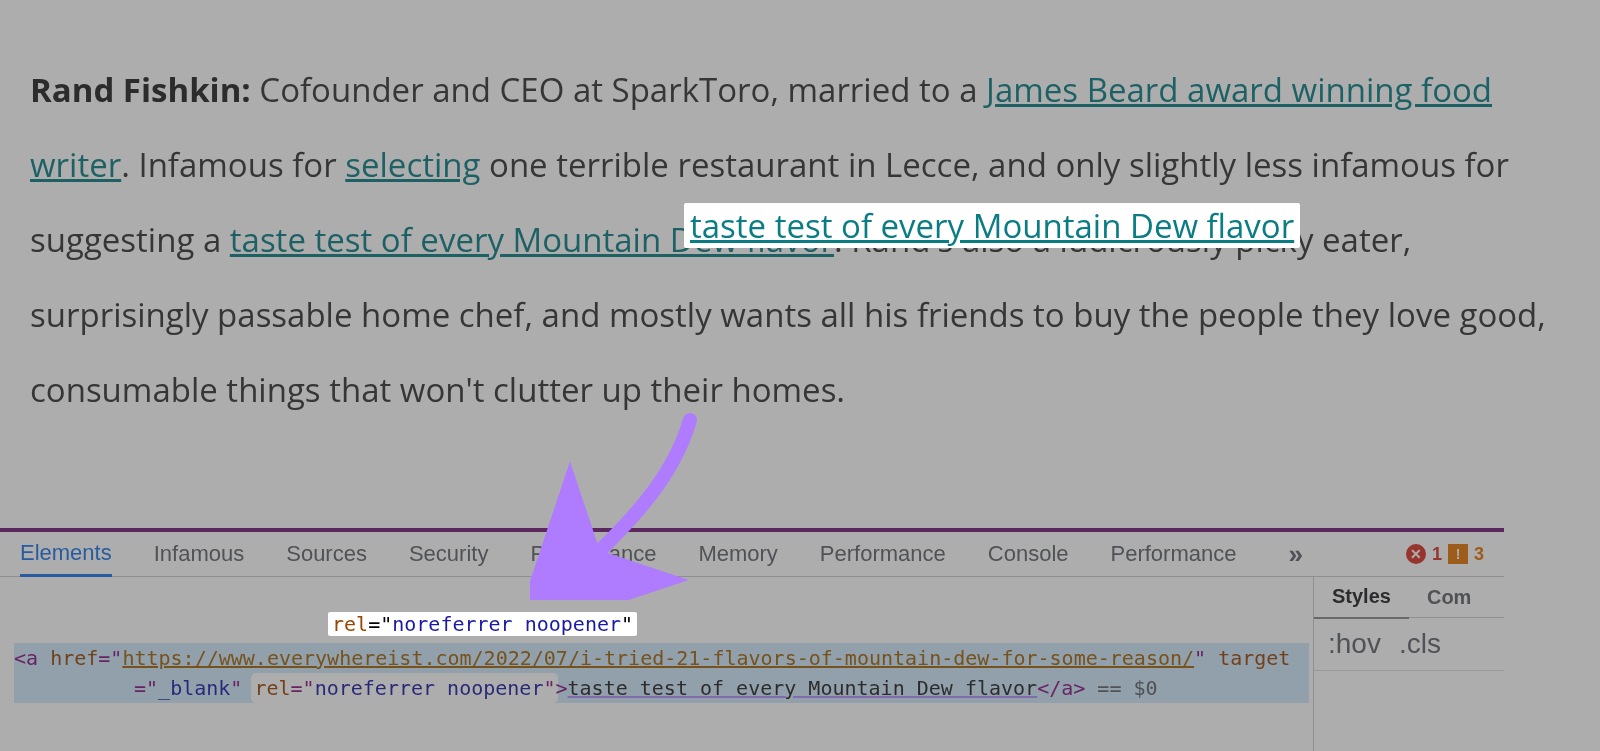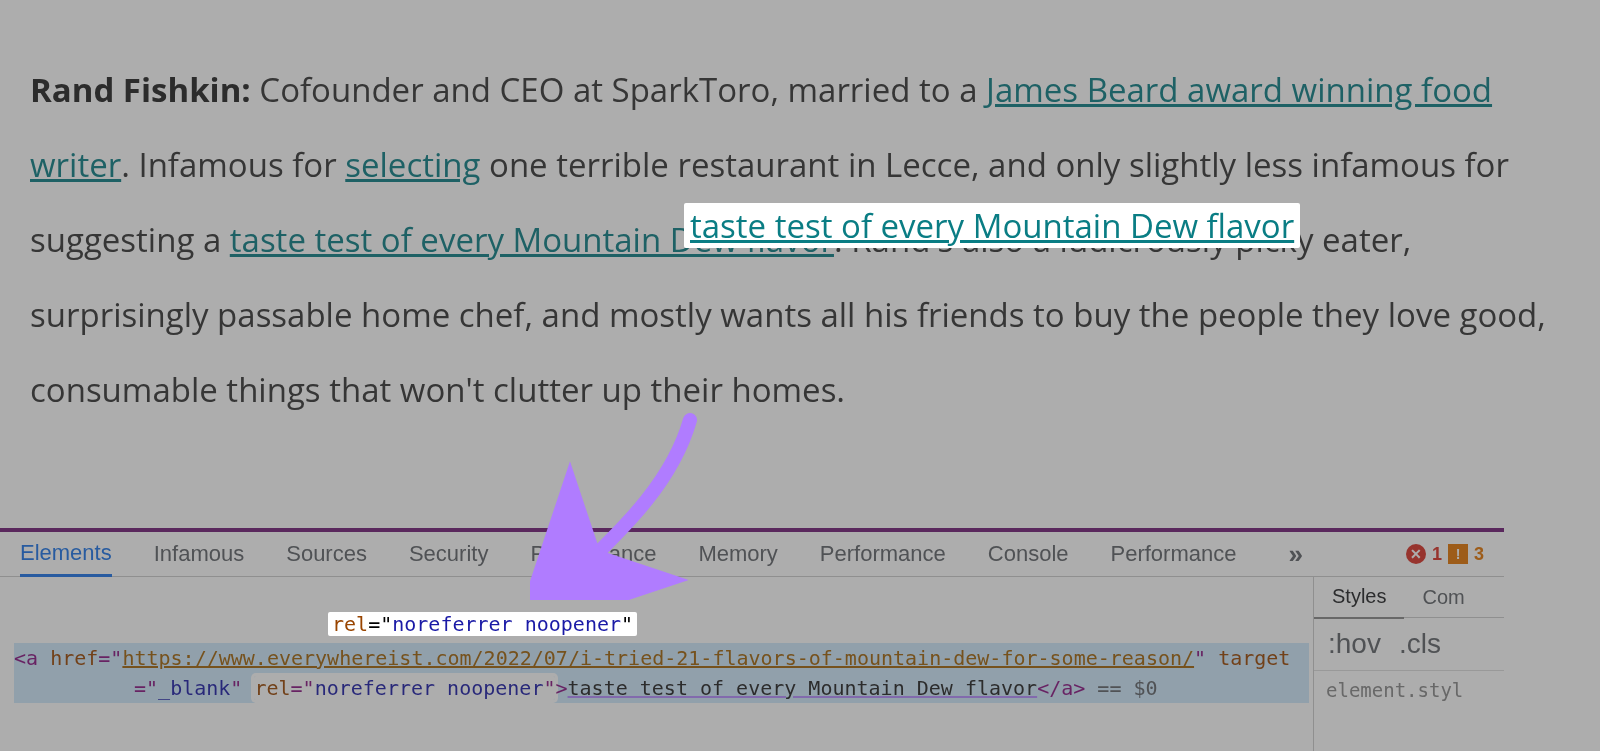--- a/index.html
+++ b/index.html
@@ -155,20 +155,21 @@
     font-family: "Segoe UI", Arial, sans-serif;
     font-size: 20px;
     color: #5f6368;
     overflow: hidden;
   }
   .styles-tabs {
     display: flex;
     border-bottom: 1px solid #ccc;
     height: 40px;
     align-items: center;
+    font-weight: bold;
   }
   .styles-tabs .stab {
     padding: 0 18px;
     height: 100%;
     display: flex;
     align-items: center;
     cursor: pointer;
   }
   .styles-tabs .stab.active {
     color: #202124;
@@ -286,21 +287,20 @@
 
     <div class="styles-pane">
       <div class="styles-tabs">
         <span class="stab active">Styles</span>
         <span class="stab">Com</span>
       </div>
       <div class="styles-toolbar">
         <span>:hov</span>
         <span>.cls</span>
       </div>
-      <div class="styles-content">element.styl</div>
     </div>
   </div>
 </div>
 
 <div class="dim"></div>
 
 <div class="bright-layer">
   <span class="bright-link">taste test of every Mountain Dew flavor</span>
   <span class="bright-rel"><span class="tok-attr">rel</span>="<span class="tok-str">noreferrer noopener</span>"</span>
 </div>

